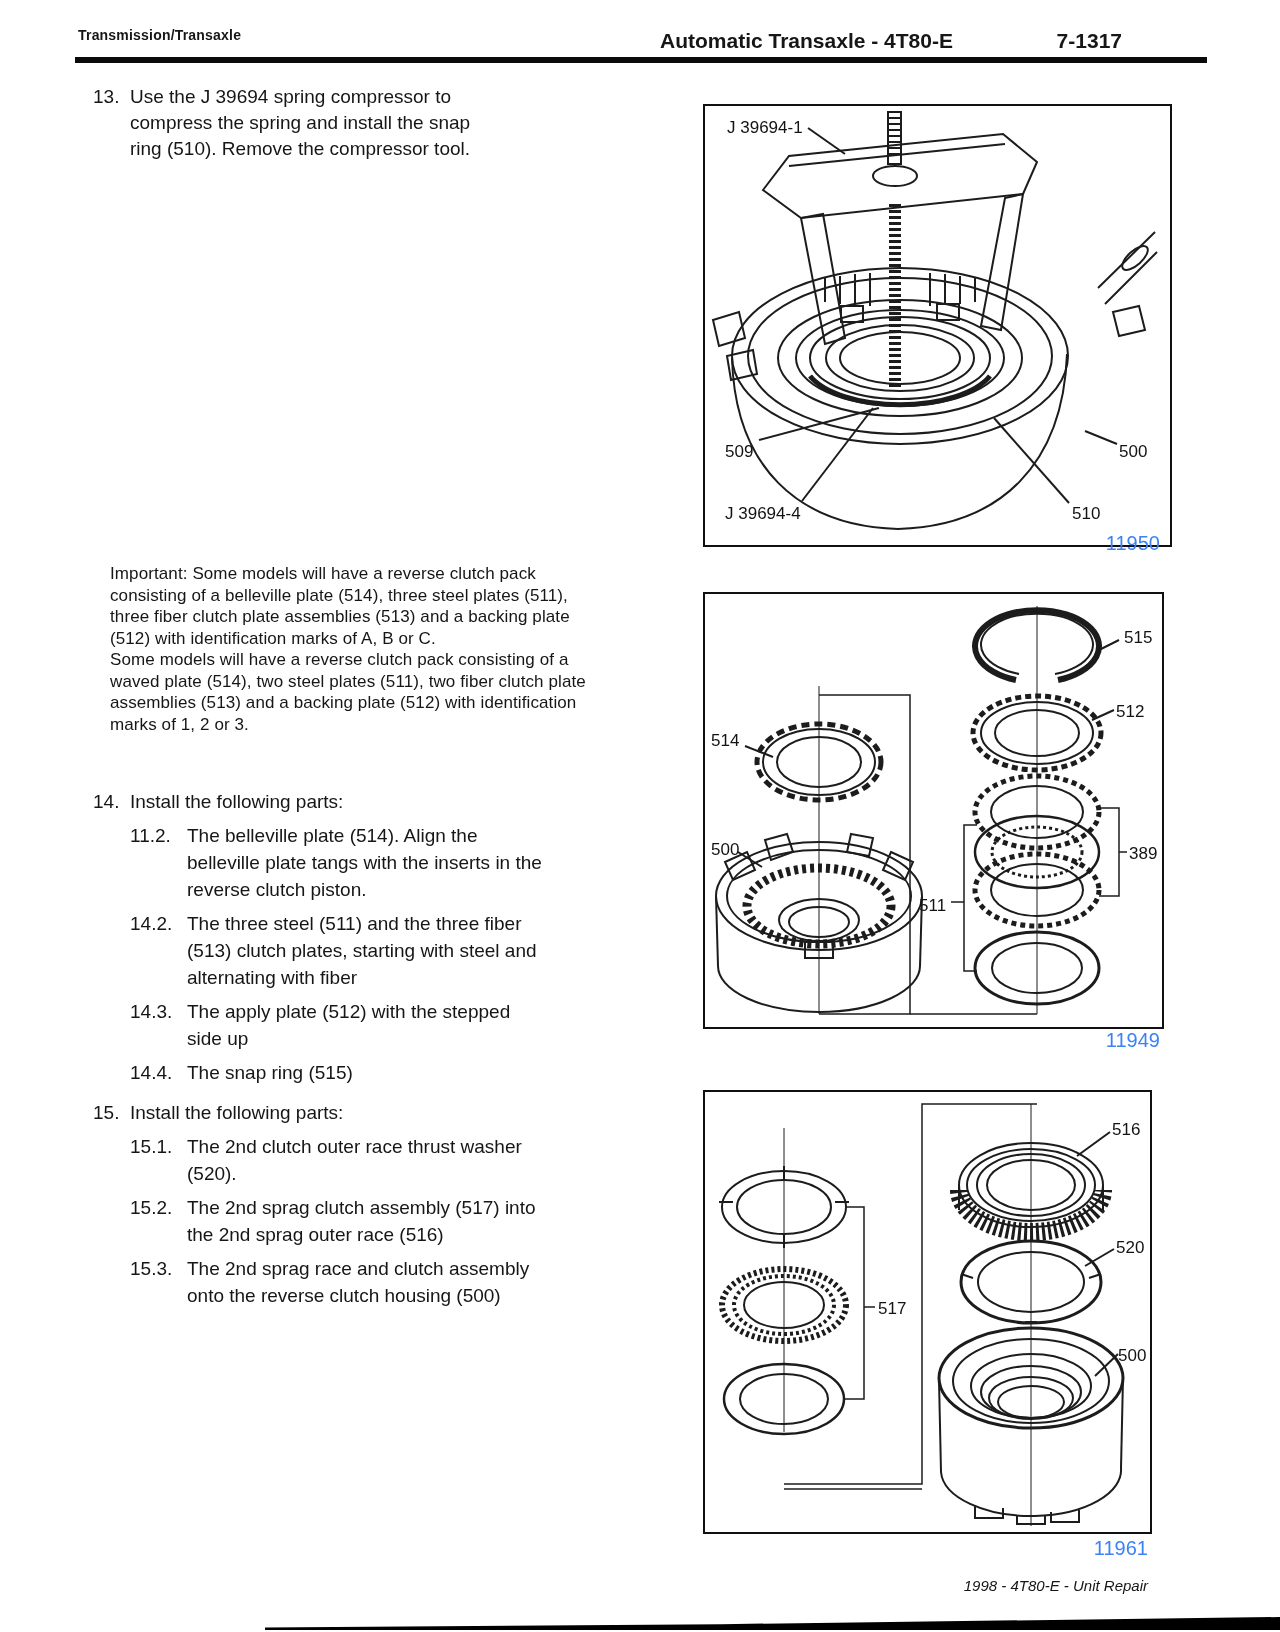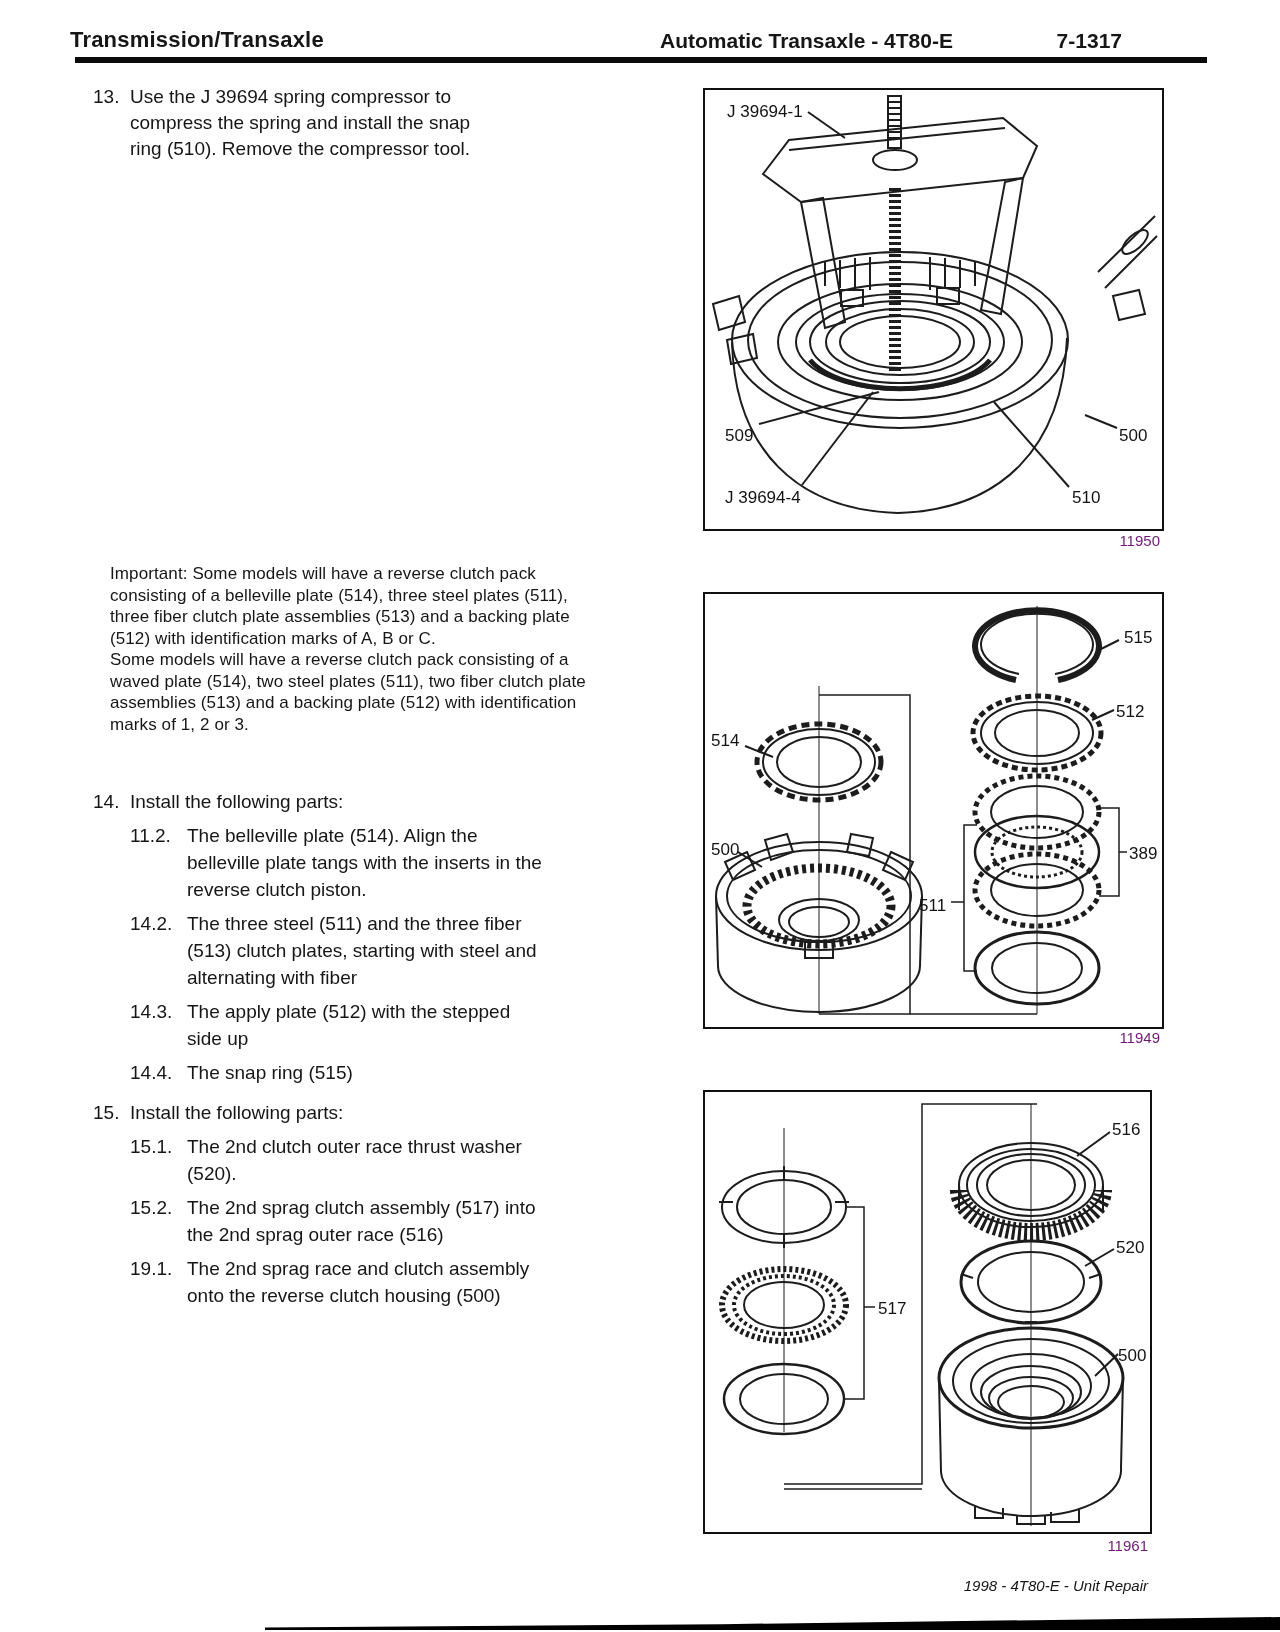--- a/index.html
+++ b/index.html
@@ -1,44 +1,44 @@
 <!DOCTYPE html>
 <html><head>
 <meta charset="utf-8">
 <style>
   html,body{margin:0;padding:0;background:#e8e8e8;}
   .page{
     position:relative;width:1280px;height:1632px;background:#ffffff;
     font-family:"Liberation Sans",sans-serif;color:#161616;overflow:hidden;
   }
   
-  .hdr-left{position:absolute;left:70px;top:27px;font-size:22px;font-weight:bold;letter-spacing:.2px;}
+  .hdr-left{position:absolute;left:78px;top:27px;font-size:14px;font-weight:bold;letter-spacing:.2px;}
   .hdr-right{position:absolute;left:660px;top:29px;width:462px;display:flex;justify-content:space-between;font-size:21px;font-weight:bold;}
   .hdr-rule{position:absolute;left:75px;top:57px;width:1132px;height:6px;background:#0a0a0a;}
   
   .step13{position:absolute;left:93px;top:84px;display:flex;font-size:19px;line-height:26px;}
   .stepnum{width:37px;flex:none;}
   .step13 .steptext{width:375px;}
   .important{position:absolute;left:110px;top:563px;width:485px;font-size:17px;font-weight:normal;line-height:21.5px;letter-spacing:.1px;}
   .important p{margin:0;}
   .steps{position:absolute;left:93px;top:788px;width:480px;font-size:19px;line-height:27px;}
   .steprow{display:flex;}
   .steprow .steptext{flex:1;}
   .substep{display:flex;margin:7px 0 0 37px;}
   .subnum{width:57px;flex:none;}
   .subtext{width:360px;}
   .stepgap{margin-top:13px;}
   
   .figbox{position:absolute;border:2px solid #101010;background:#fff;}
-  .fig1{left:703px;top:88px;width:457px;height:439px;}
+  .fig1{left:703px;top:104px;width:457px;height:439px;padding-left:8px;}
   .fig2{left:703px;top:592px;width:457px;height:433px;}
   .fig3{left:703px;top:1090px;width:445px;height:440px;text-align:center;}
   .figbox svg{position:absolute;left:0;top:0;}
   .lbl{position:absolute;font-size:17px;color:#131313;white-space:nowrap;}
-  .fignum{position:absolute;font-size:15px;color:#701a75;width:120px;text-align:right;}
+  .fignum{position:absolute;font-size:20px;color:#3b82f6;width:120px;text-align:right;}
   .fn1{left:1040px;top:532px;}
   .fn2{left:1040px;top:1029px;}
   .fn3{left:1028px;top:1537px;}
   
   .footer{position:absolute;left:900px;top:1577px;width:248px;text-align:right;font-size:15px;font-style:italic;}
   .botbar{position:absolute;left:265px;top:1617px;width:1015px;height:13px;background:#000;
           clip-path:polygon(0 80%,45% 55%,100% 0,100% 100%,0 100%);}
   .art{stroke:#1c1c1c;fill:none;stroke-width:2;}
 </style>
 </head>
@@ -91,21 +91,21 @@
     </div>
     <div class="substep">
       <span class="subnum">15.1.</span>
       <span class="subtext">The 2nd clutch outer race thrust washer (520).</span>
     </div>
     <div class="substep">
       <span class="subnum">15.2.</span>
       <span class="subtext">The 2nd sprag clutch assembly (517) into the 2nd sprag outer race (516)</span>
     </div>
     <div class="substep">
-      <span class="subnum">19.1.</span>
+      <span class="subnum">15.3.</span>
       <span class="subtext">The 2nd sprag race and clutch assembly onto the reverse clutch housing (500)</span>
     </div>
   </div>
 
   <div class="figbox fig1">
     <svg width="453" height="435" viewBox="0 0 453 435">
       <g class="art">
 
         <rect x="183" y="6" width="13" height="52"></rect>
         <path d="M183 12h13M183 18h13M183 24h13M183 30h13M183 36h13M183 42h13M183 48h13"></path>

